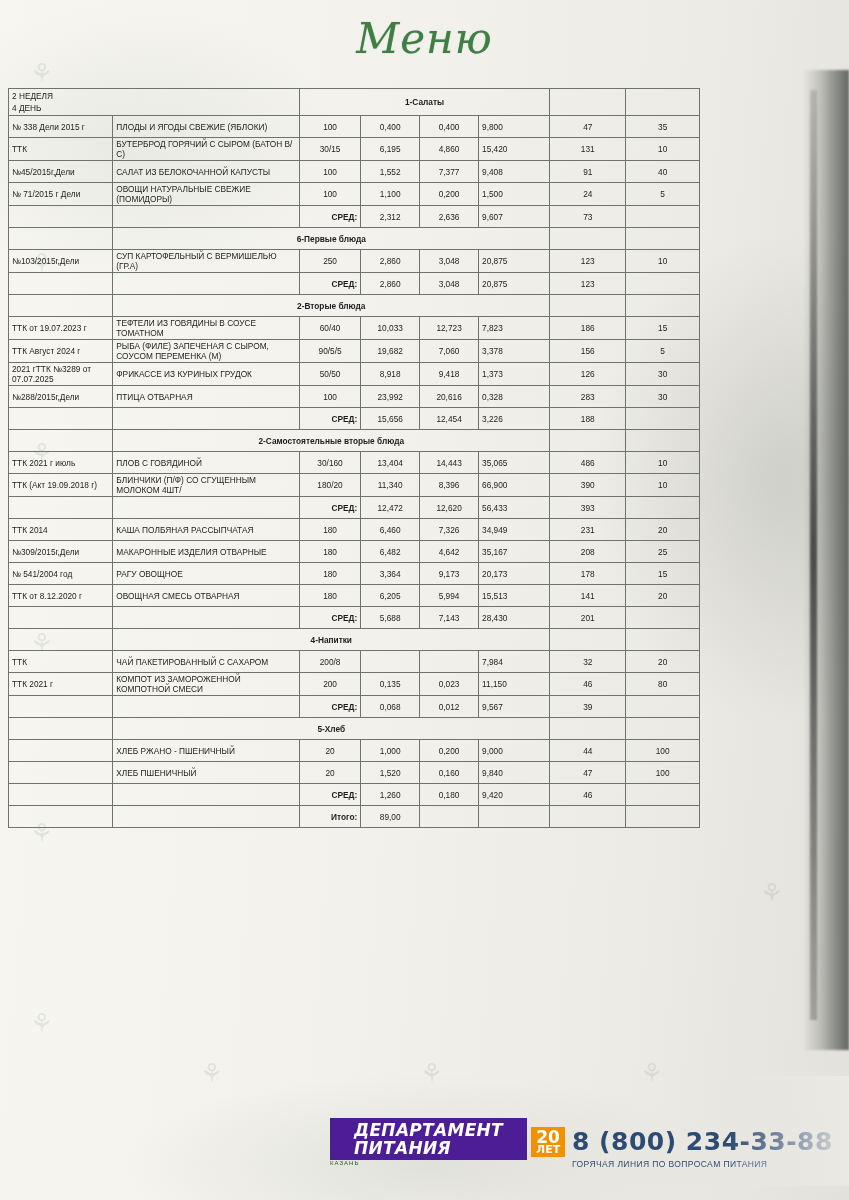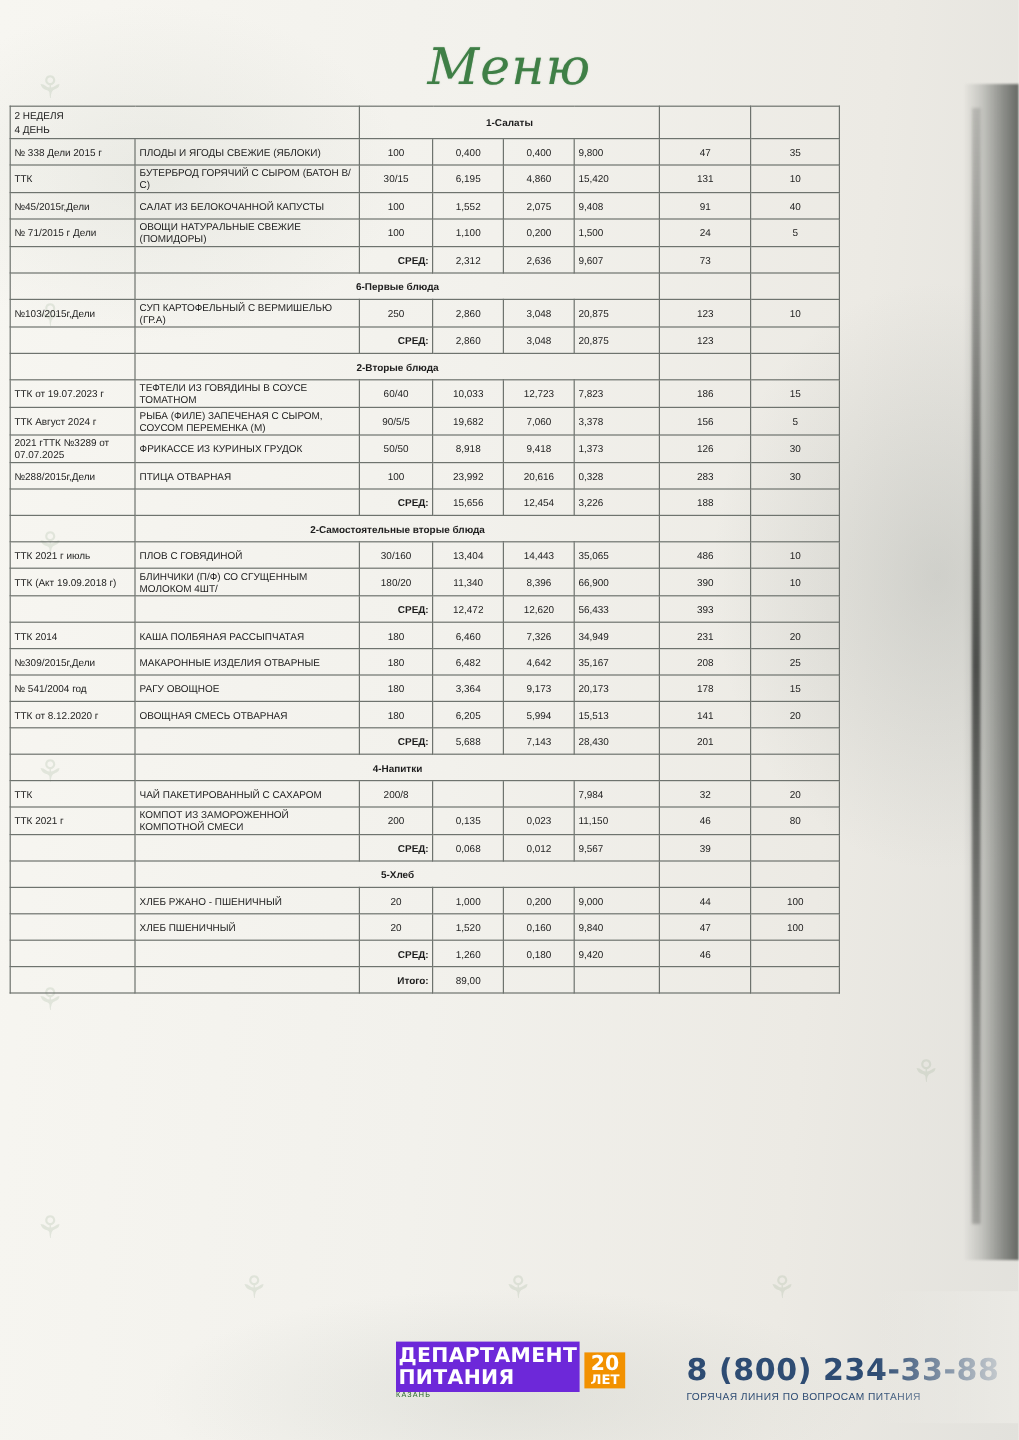--- a/index.html
+++ b/index.html
@@ -28,21 +28,21 @@
   }
   .scanstreak{
     position:absolute;top:90px;right:32px;width:7px;height:930px;
     background:linear-gradient(180deg, rgba(30,32,30,.15), rgba(30,32,30,.72), rgba(30,32,30,.25));
     filter:blur(1.2px);
   }
   
   .wm{position:absolute;color:rgba(120,150,115,.16);font-size:26px;line-height:1;user-select:none;}
 
   .title{
-    position:absolute;top:31px;left:0;right:0;text-align:center;
+    position:absolute;top:14px;left:0;right:0;text-align:center;
     font-family:"DejaVu Serif", serif;
     font-size:42px;color:#3f7f46;letter-spacing:1px;
     font-style:italic;
     text-shadow:0 0 1px rgba(63,127,70,.5);
   }
 
   .sheet{
     position:absolute;left:8px;top:88px;width:692px;
   }
   table.menu{
@@ -79,23 +79,24 @@
   .sred{text-align:right;font-weight:bold;font-size:8.2px;padding-right:5px;}
   .itogo{text-align:right;font-weight:bold;font-size:9px;padding-right:6px;}
 
   
   .footer{position:absolute;left:0;right:0;bottom:14px;height:86px;}
   .logo{
     position:absolute;left:330px;bottom:20px;
     display:flex;align-items:center;
   }
   .logo-box{
-    background:#6d28d9;color:#fff;font-weight:bold;
-    font-size:17px;line-height:18px;padding:3px 2px;letter-spacing:.3px;
+    background:#4c1d95;color:#fff;font-weight:bold;
+    font-size:17px;line-height:18px;padding:3px 24px;letter-spacing:.3px;
     font-family:"DejaVu Sans", sans-serif;
+    font-style:italic;
   }
   .logo-box .l2{color:#fff;}
   .logo-20{
     background:#f29100;color:#fff;font-weight:bold;margin-left:4px;
     padding:2px 5px;text-align:center;font-size:17px;line-height:16px;
     font-family:"DejaVu Sans", sans-serif;
   }
   .logo-20 .lt{display:block;font-size:11px;line-height:10px;}
   .logo-sub{font-size:6px;color:#1b5e20;letter-spacing:1px;}
   .phone{
@@ -173,21 +174,21 @@
           <td class="c-n2">4,860</td>
           <td class="c-n3">15,420</td>
           <td class="c-n4">131</td>
           <td class="c-n5">10</td>
         </tr>
         <tr>
           <td class="c-code">№45/2015г,Дели</td>
           <td class="c-dish">САЛАТ ИЗ БЕЛОКОЧАННОЙ КАПУСТЫ</td>
           <td class="c-out">100</td>
           <td class="c-n">1,552</td>
-          <td class="c-n2">2,075</td>
+          <td class="c-n2">7,377</td>
           <td class="c-n3">9,408</td>
           <td class="c-n4">91</td>
           <td class="c-n5">40</td>
         </tr>
         <tr>
           <td class="c-code">№ 71/2015 г Дели</td>
           <td class="c-dish">ОВОЩИ НАТУРАЛЬНЫЕ СВЕЖИЕ (ПОМИДОРЫ)</td>
           <td class="c-out">100</td>
           <td class="c-n">1,100</td>
           <td class="c-n2">0,200</td>

